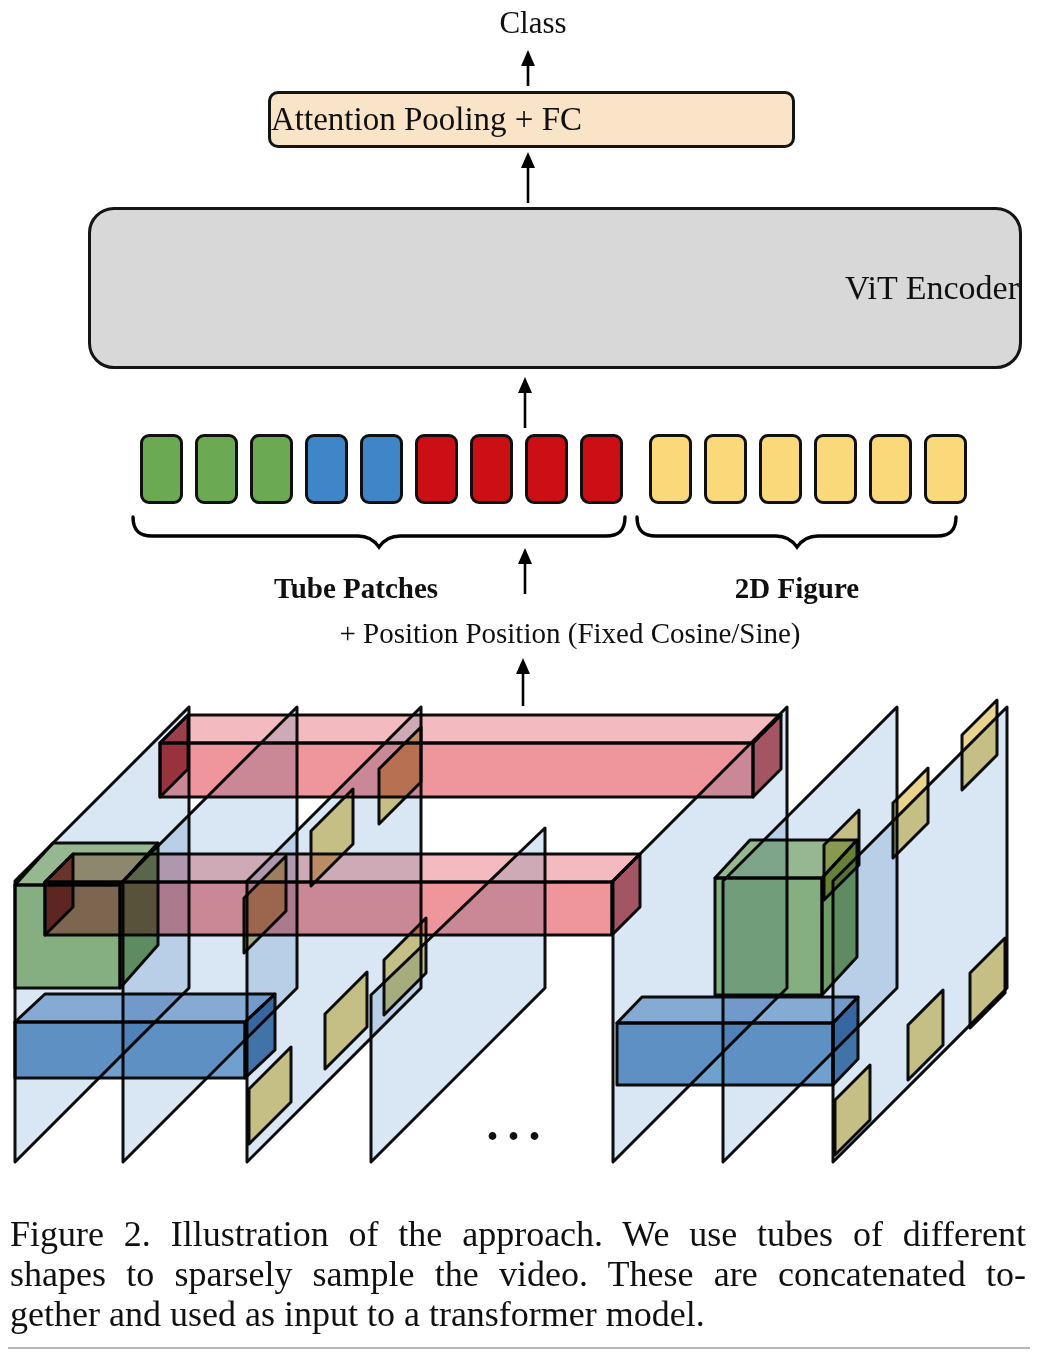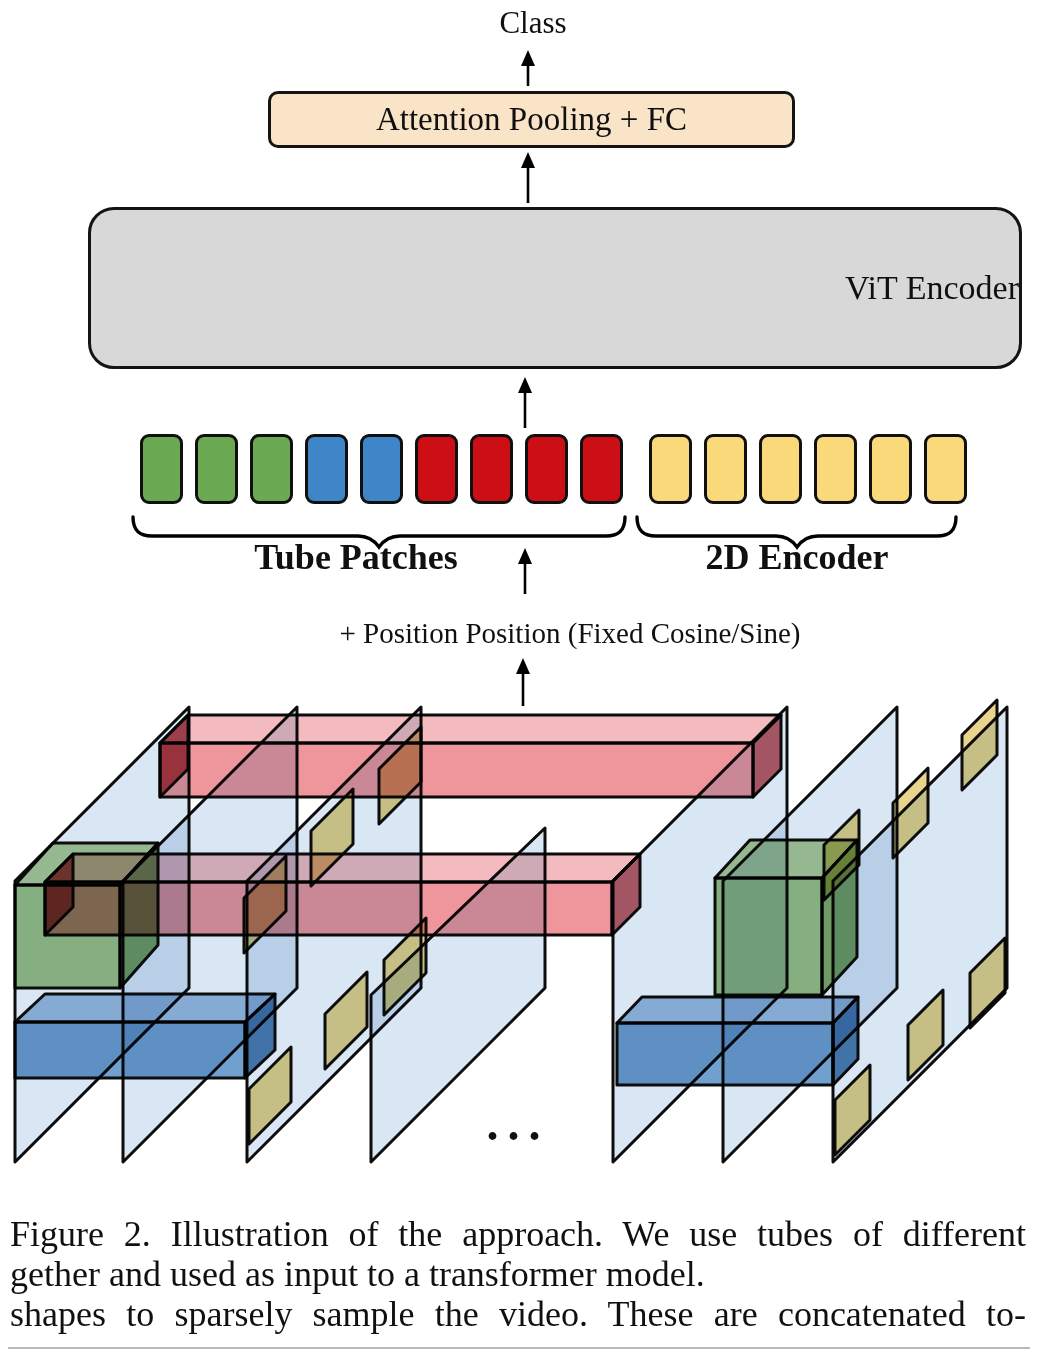--- a/index.html
+++ b/index.html
@@ -3,28 +3,28 @@
 <meta charset="utf-8">
 <style>
   html,body{margin:0;padding:0;background:#ffffff;}
   body{width:1038px;height:1352px;position:relative;overflow:hidden;
        font-family:"Liberation Serif","DejaVu Serif",serif;color:#101010;}
   .abs{position:absolute;box-sizing:border-box;}
   #diagram-svg{position:absolute;left:0;top:0;}
   .ctext{text-align:center;font-family:Liberation Serif, serif;}
   .class-label{left:433px;top:5px;width:200px;font-size:31px;}
   .attn-box{left:268px;top:91px;width:527px;height:57px;background:var(--attention_box_fill,#FAE4C8);
-            border:3px solid #141414;border-radius:10px;display:flex;align-items:center;justify-content:center;
+            border:3px solid #141414;border-radius:10px;display:flex;align-items:center;
             font-size:33px;}
   .vit-box{left:88px;top:207px;width:934px;height:162px;background:var(--vit_box_fill,#D8D8D8);
            border:3px solid #141414;border-radius:26px;display:flex;align-items:center;justify-content:flex-end;
            font-size:34px;}
   .token-row{left:140px;top:434px;width:820px;height:70px;}
   .token{position:absolute;top:0;width:43px;height:70px;border:3px solid #101010;border-radius:9px;box-sizing:border-box;}
-  .group-label{top:536px;width:280px;font-size:36px;font-weight:bold;}
+  .group-label{top:572px;width:280px;font-size:29px;font-weight:bold;}
   .tube-label{left:216px;}
   .flat-label{left:657px;}
   .posemb{left:170px;top:617px;width:800px;font-size:29px;}
   .ellipsis{left:458px;top:1096px;width:120px;font-size:48px;font-weight:bold;letter-spacing:9px;}
   .caption{left:10px;top:1214px;width:1016px;font-size:36px;line-height:40px;}
   .cap-line{text-align:justify;text-align-last:justify;}
   .cap-last{text-align-last:left;}
   .bottom-rule{left:8px;top:1347px;width:1022px;height:2px;background:#b9b9b9;}
   .mult{mix-blend-mode:multiply;}
   .shape{stroke:var(--outline,#0d0d0d);stroke-width:3;stroke-linejoin:round;}
@@ -144,25 +144,25 @@
     <div class="token" style="left: 440px; background: var(--token_red);"></div>
     <div class="token" style="left: 509px; background: var(--token_yellow);"></div>
     <div class="token" style="left: 564px; background: var(--token_yellow);"></div>
     <div class="token" style="left: 619px; background: var(--token_yellow);"></div>
     <div class="token" style="left: 674px; background: var(--token_yellow);"></div>
     <div class="token" style="left: 729px; background: var(--token_yellow);"></div>
     <div class="token" style="left: 784px; background: var(--token_yellow);"></div>
   </div>
 
 <div class="abs ctext group-label tube-label">Tube Patches</div>
-<div class="abs ctext group-label flat-label">2D Encoder</div>
+<div class="abs ctext group-label flat-label">2D Figure</div>
 
 <div class="abs ctext posemb">+ Position Position (Fixed Cosine/Sine)</div>
 
 <div class="abs ctext ellipsis">...</div>
 
 <div class="abs caption">
   <div class="cap-line">Figure 2.  Illustration of the approach.  We use tubes of different</div>
+  <div class="cap-line">shapes to sparsely sample the video.  These are concatenated to-</div>
   <div class="cap-line cap-last">gether and used as input to a transformer model.</div>
-  <div class="cap-line">shapes to sparsely sample the video.  These are concatenated to-</div>
 </div>
 
 <div class="abs bottom-rule"></div>
 
 </body></html>

